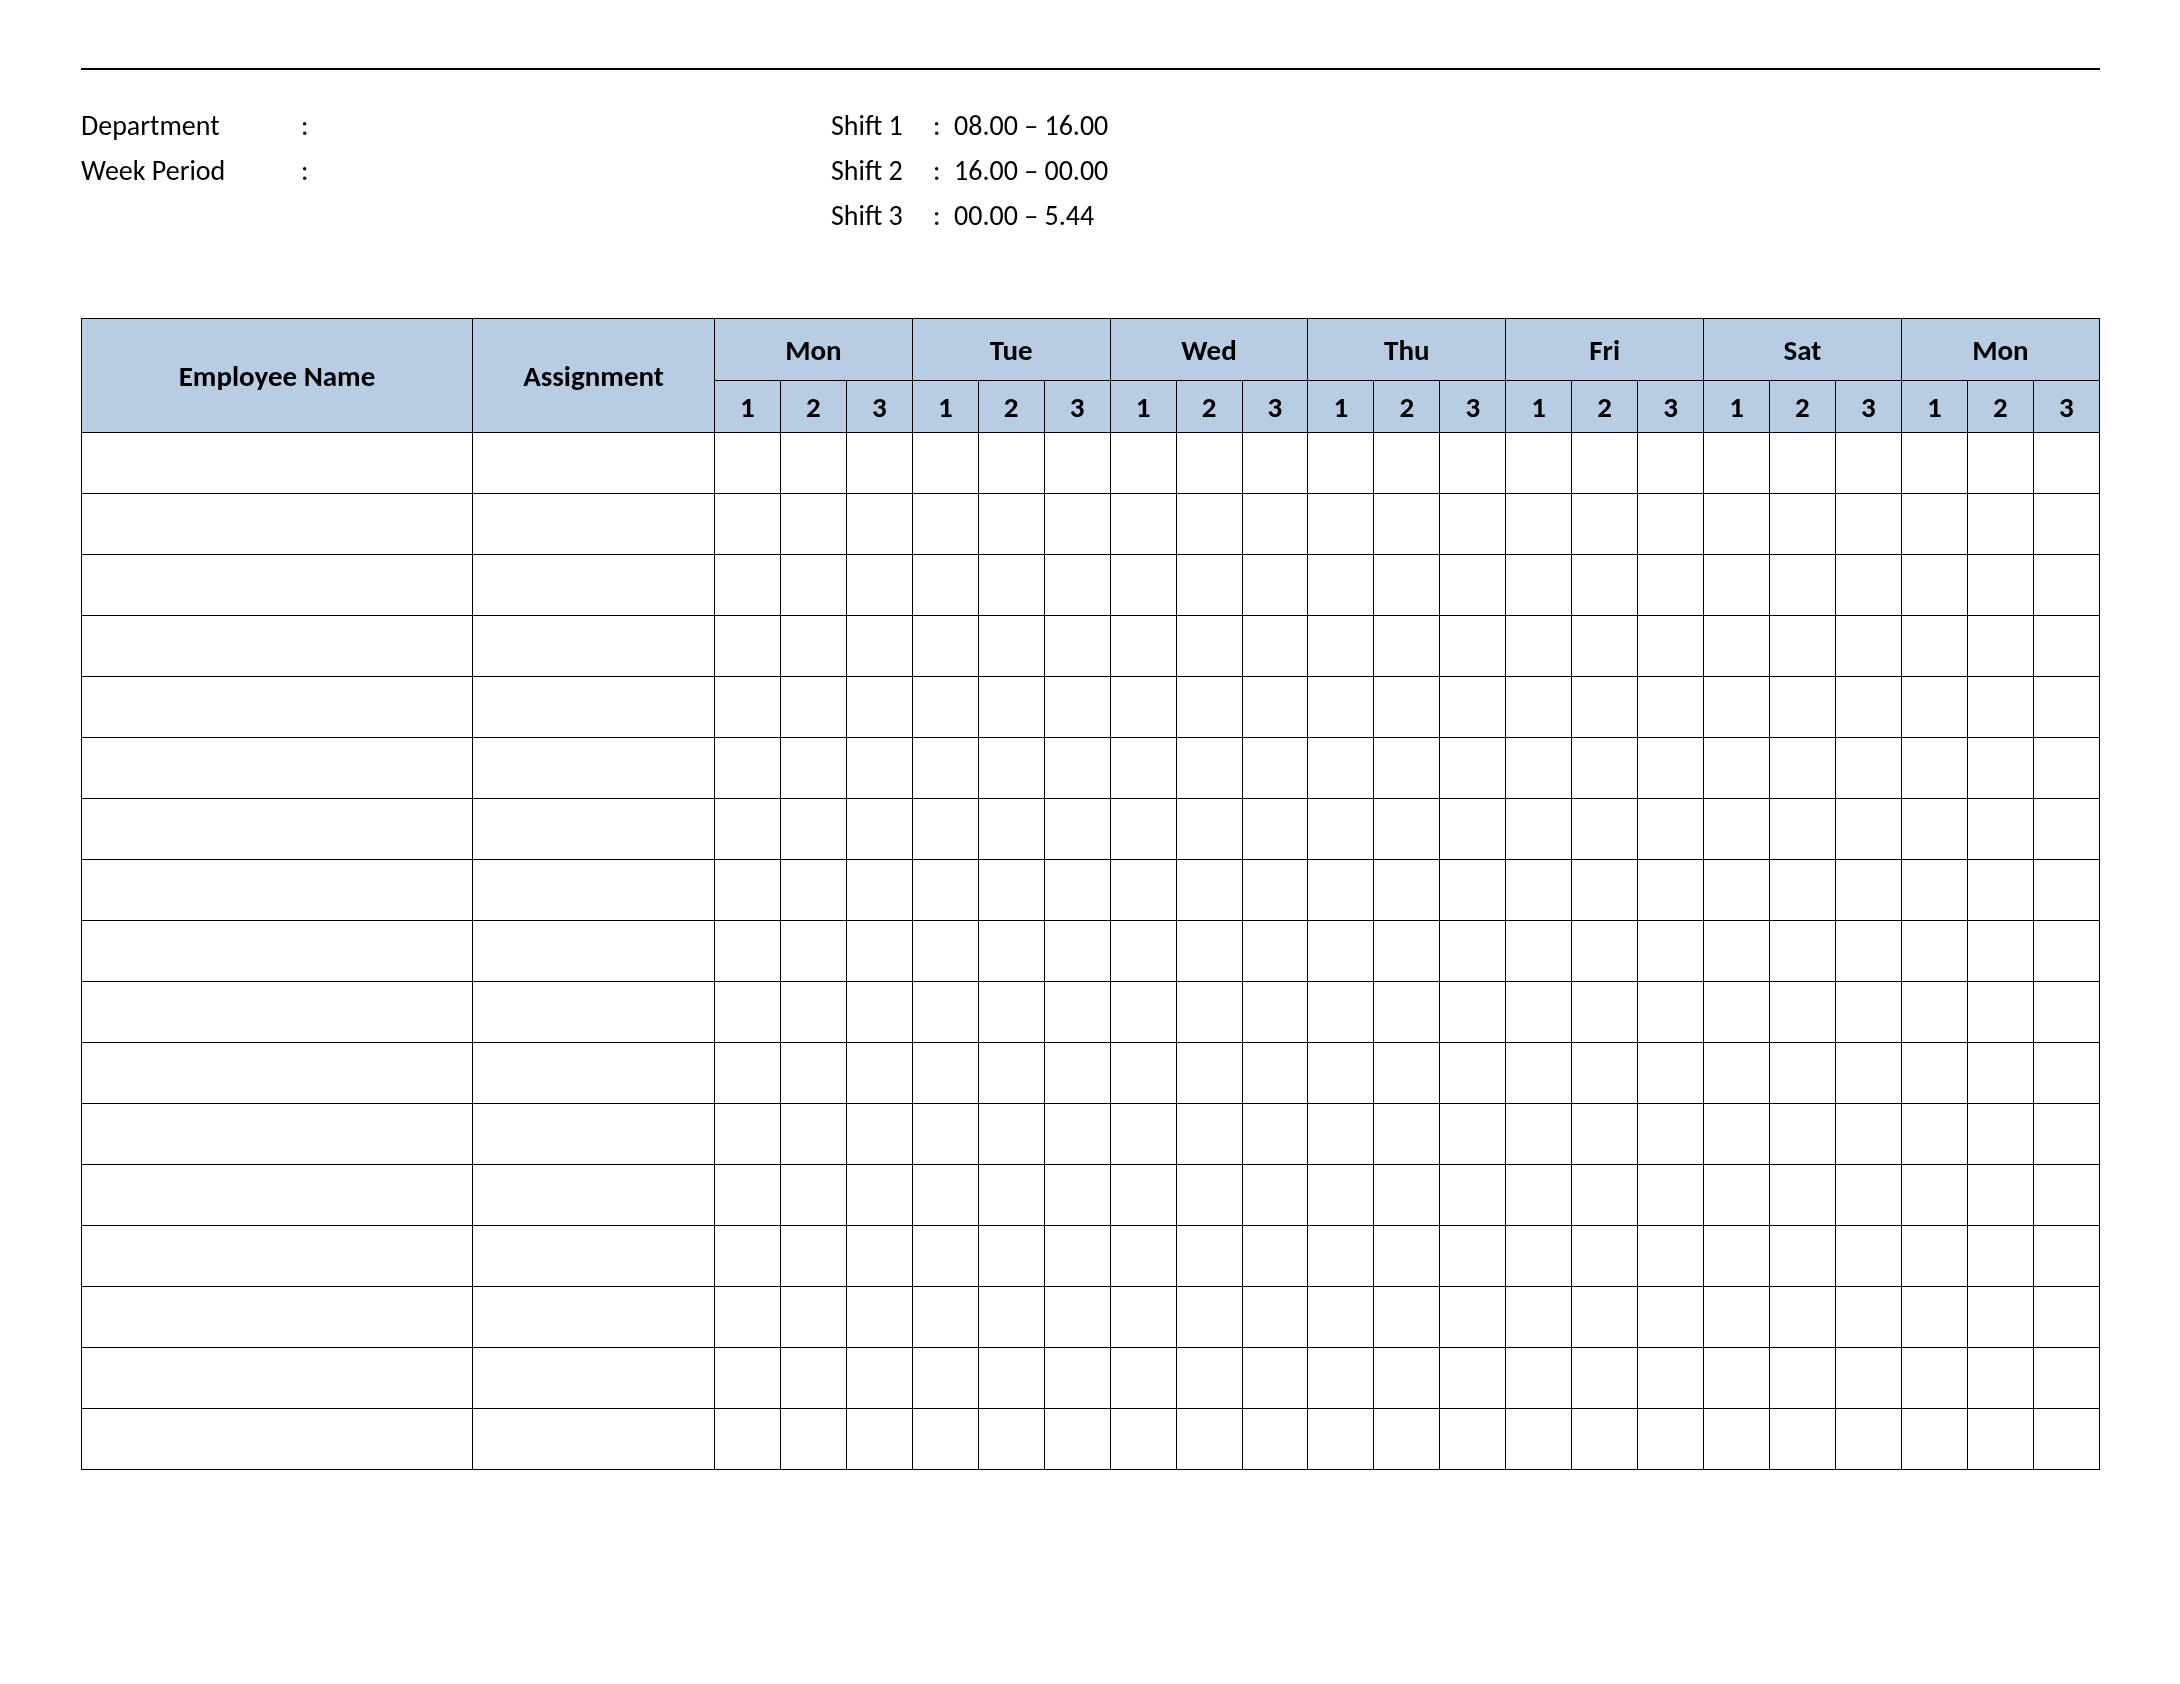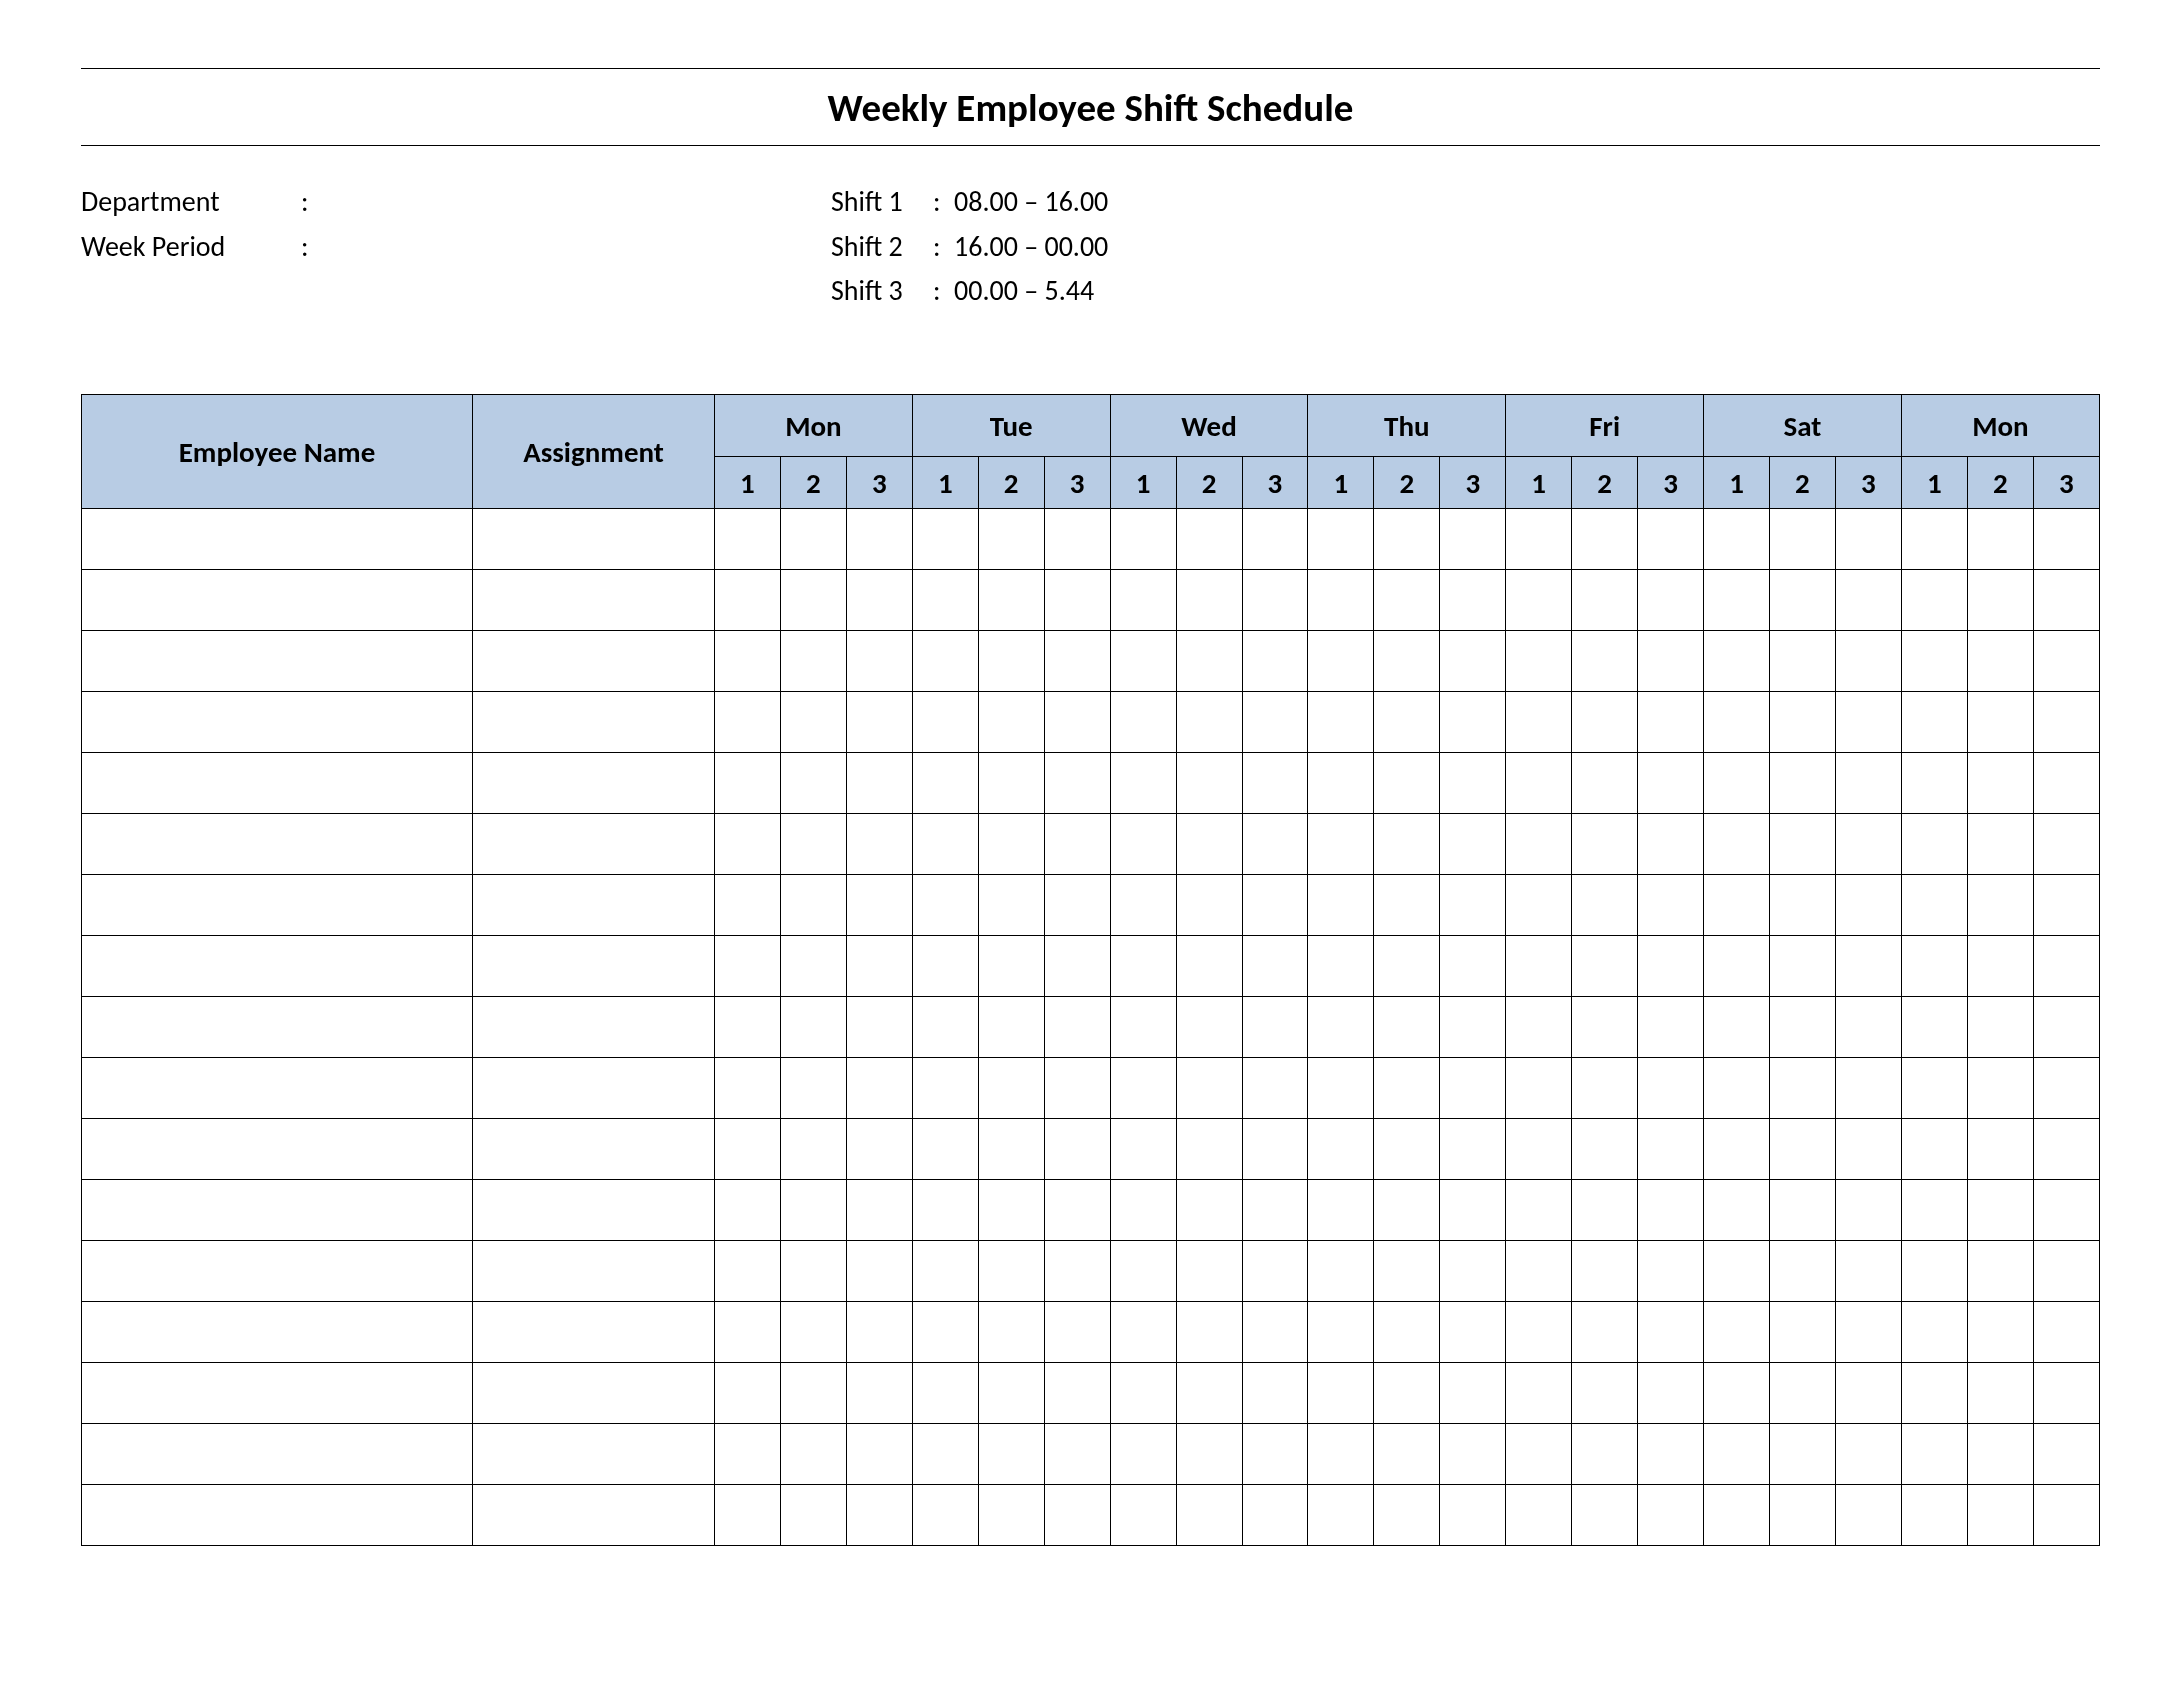--- a/index.html
+++ b/index.html
@@ -101,21 +101,20 @@
   }
   table.sched td {
     height: 58px;
   }
 </style>
 </head>
 <body>
 
 <div class="page">
   <div class="rule-top"></div>
-  <div class="title">Weekly Employee Shift Schedule</div>
   <div class="rule-bottom"></div>
 
   <div class="meta-row">
     <div class="meta-left">
       <div class="meta-line">
         <span class="meta-label">Department</span>
         <span class="meta-colon">:</span>
         <span class="meta-value"></span>
       </div>
       <div class="meta-line">

